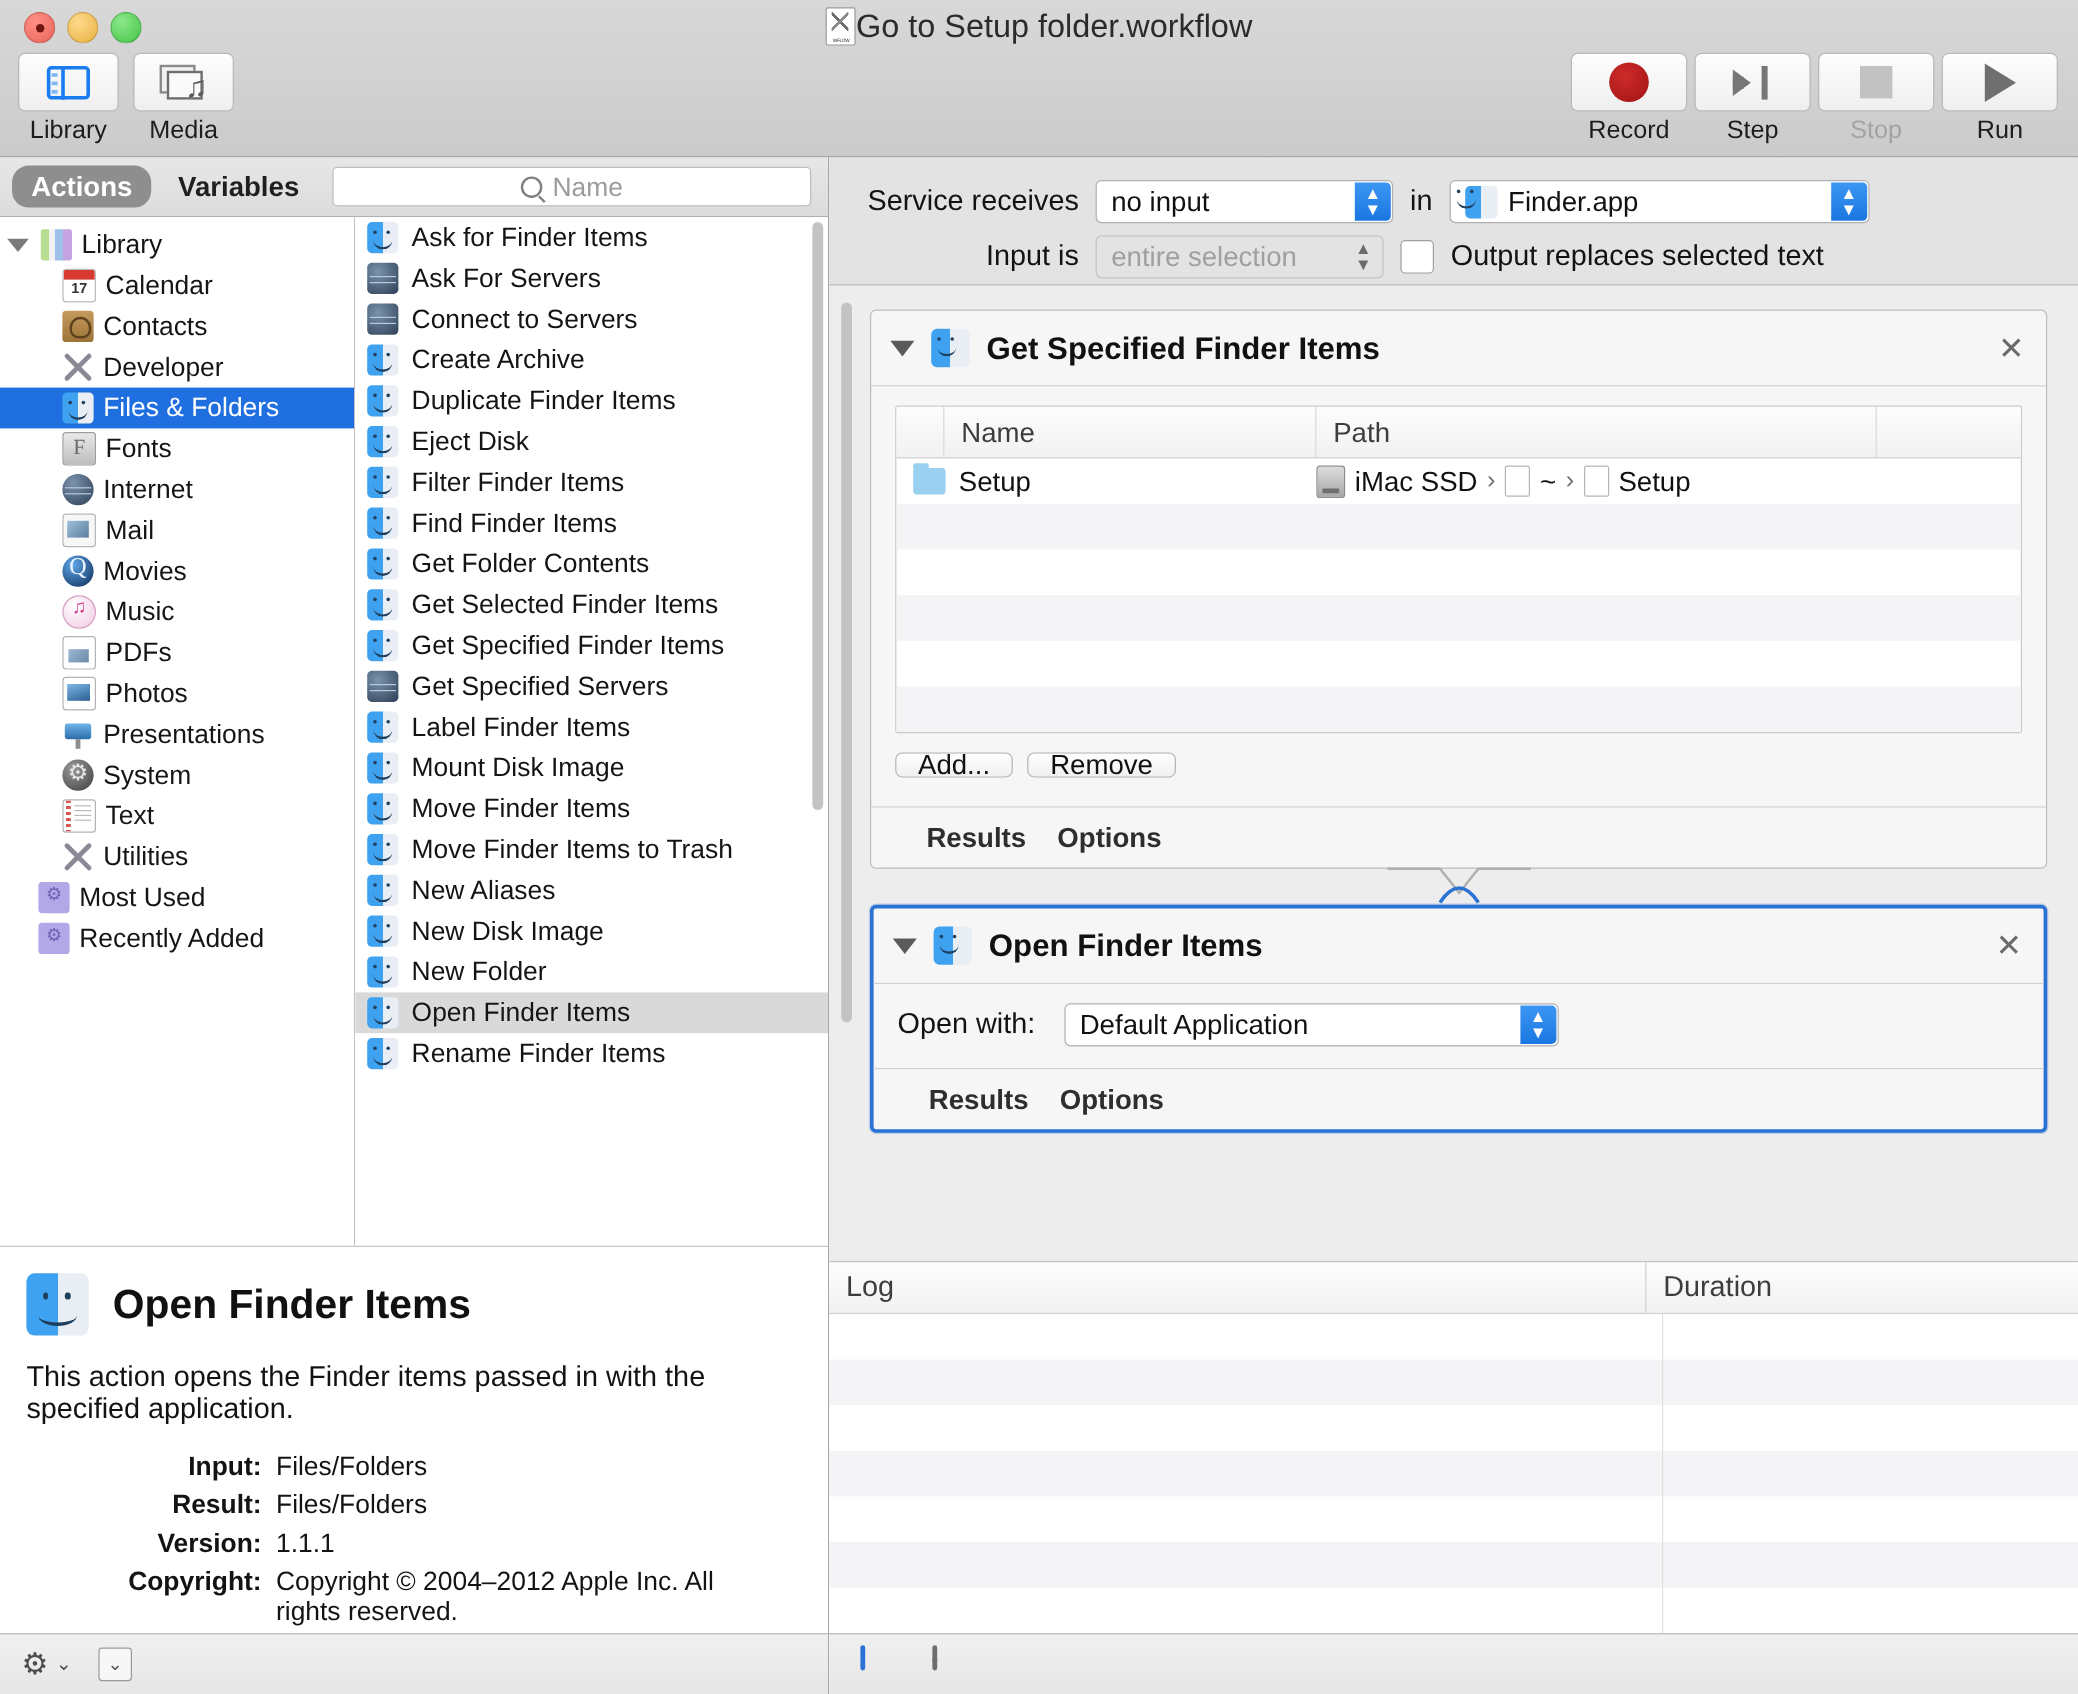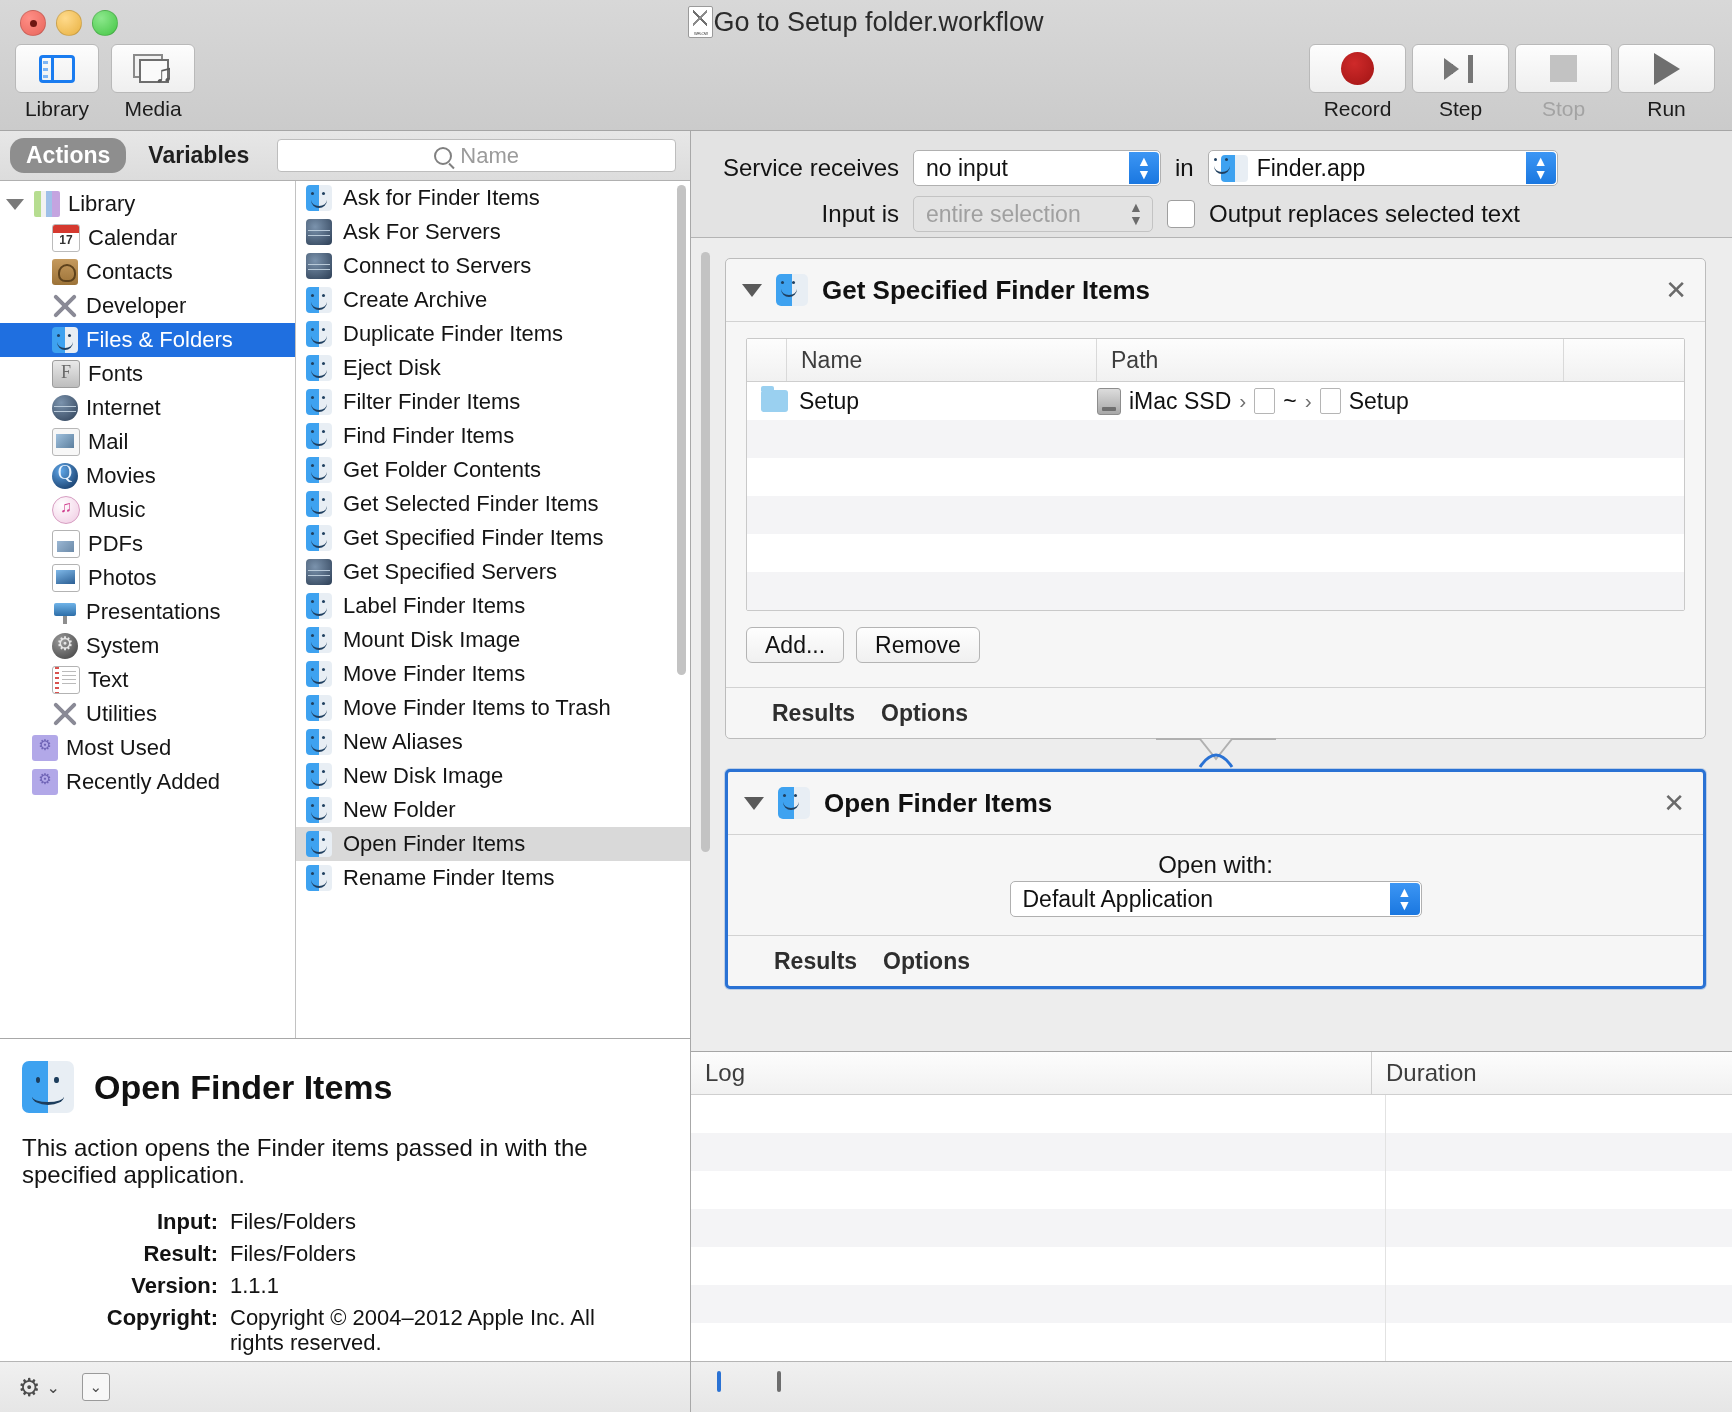--- a/index.html
+++ b/index.html
@@ -738,21 +738,21 @@
   }
   .sep-chev { color: #6f6f6f; font-size: 21px; }
 
   .btn-row {
     display: flex;
     gap: 12px;
     margin-top: 16px;
   }
   .pbtn {
     min-width: 98px;
-    height: 36px;
+    height: 21px;
     padding: 0 18px;
     background: linear-gradient(to bottom,#fefefe,#f0f0f0);
     border: 1px solid #b4b4b4;
     border-radius: 6px;
     display: flex;
     align-items: center;
     justify-content: center;
     font-size: 23px;
     color: #111;
     box-sizing: border-box;
@@ -772,23 +772,22 @@
   .connector {
     position: relative;
     height: 30px;
     margin-left: 8px;
   }
   .connector svg { position: absolute; left: 50%; transform: translateX(-50%); top: -2px; }
 
   .open-with-row {
     display: flex;
     align-items: center;
-    gap: 2px;
+    gap: 24px;
     padding: 16px 20px 4px 20px;
-    flex-direction: column;
   }
   .ow-label { font-size: 24px; color: #131313; }
   .pop-openwith { width: 412px; }
 
   
   .log-area {
     flex: 0 0 322px;
     background: #fff;
     border-top: 1px solid #a6a6a6;
     display: flex;

